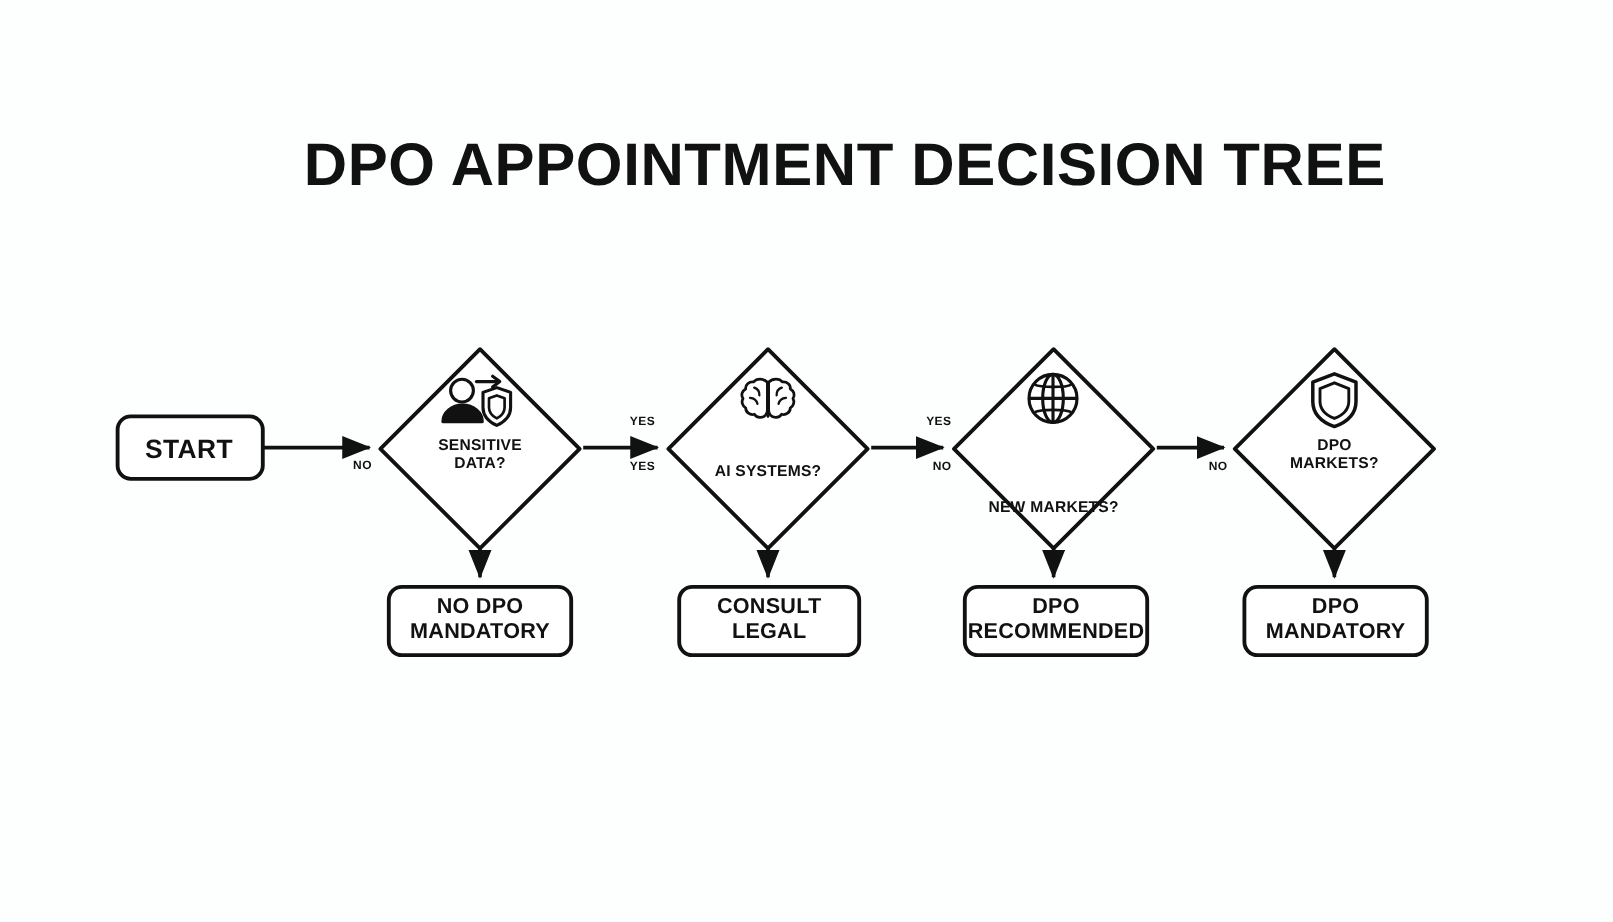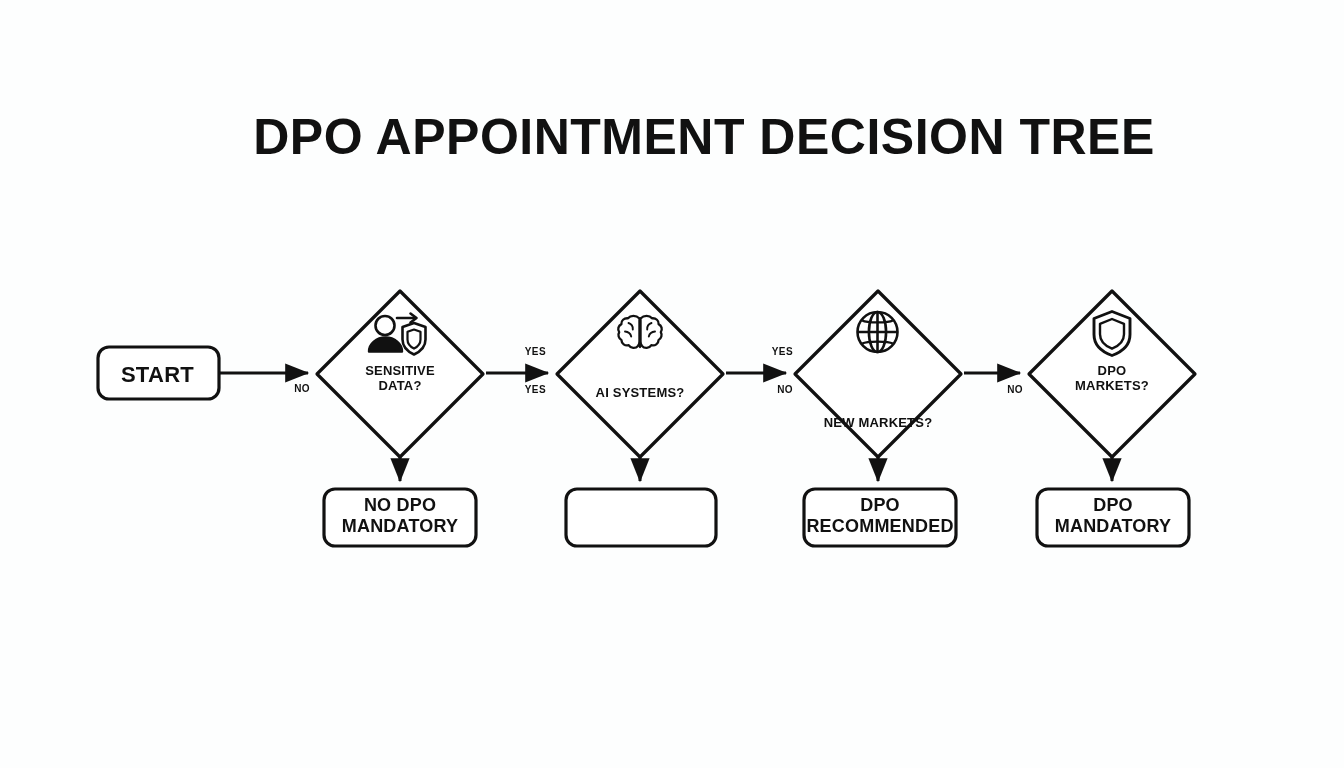--- a/index.html
+++ b/index.html
@@ -168,20 +168,22 @@
   <div class="node-label diamond-label" style="left:550px; top:385px; width:180px;">AI SYSTEMS?</div>
 
   <div class="node-label diamond-label" style="left:788px; top:367px; width:180px;margin-top:48px;">NEW MARKETS?</div>
 
   <div class="node-label diamond-label" style="left:1022px; top:363px; width:180px;">DPO
 MARKETS?</div>
 
   <div class="node-label terminal-label" style="left:324px; top:495px; width:152px;">NO DPO
 MANDATORY</div>
 
+  <div class="node-label terminal-label" style="left:566px; top:495px; width:150px;">CONSULT
+LEGAL</div>
 
   <div class="node-label terminal-label" style="left:804px; top:495px; width:152px;">DPO
 RECOMMENDED</div>
 
   <div class="node-label terminal-label" style="left:1037px; top:495px; width:152px;">DPO
 MANDATORY</div>
 
   <div class="edge-label" style="left:250px; top:383px; width:60px;">NO</div>
 
   <div class="edge-label" style="left:486px; top:346px; width:60px;">YES</div>

